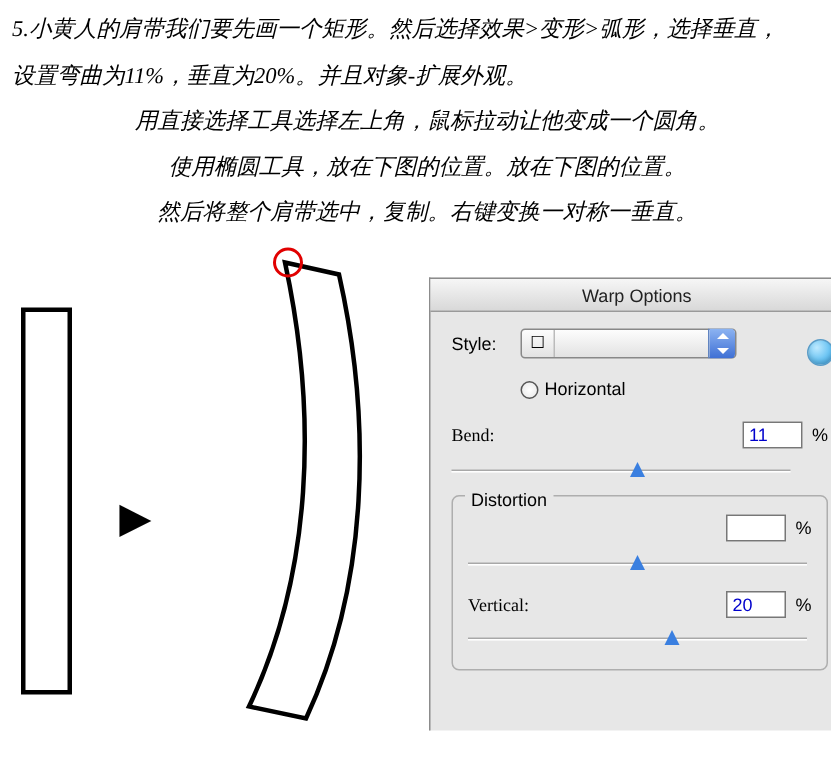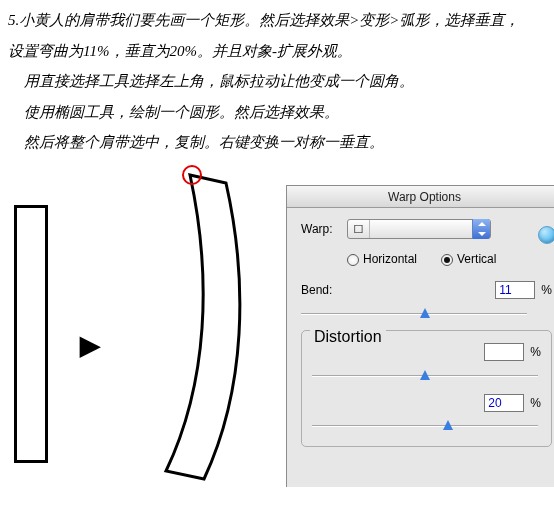--- a/index.html
+++ b/index.html
@@ -1,18 +1,18 @@
 <!DOCTYPE html>
 <html><head>
 <meta charset="utf-8">
 <style>
   *{box-sizing:border-box;margin:0;padding:0;}
   body{width:554px;height:515px;background:#fff;font-family:"SimSun","Songti SC",serif;font-size:15px;color:#000;line-height:1.9;padding:6px 8px 0 8px;overflow:hidden;}
   .txt{margin-bottom:2px;font-style:italic;}
-  .indent{padding-left:16px;}
+  .indent{padding-left:16px;text-align:center;}
   .stage{position:relative;height:340px;margin-top:12px;}
   .rect{position:absolute;left:6px;top:36px;width:34px;height:258px;border:3px solid #000;background:#fff;}
   .arrow{position:absolute;left:72px;top:152px;font-size:26px;font-weight:bold;}
   .curved-wrap{position:absolute;left:122px;top:0;width:142px;height:320px;}
   .circle-anchor{position:absolute;left:174px;top:-4px;width:20px;height:20px;border:2px solid #e10000;border-radius:50%;background:transparent;z-index:2;}
   .panel{position:absolute;left:278px;top:16px;width:276px;height:302px;background:#e7e7e7;border:1px solid #8c8c8c;border-bottom:none;border-right:none;font-family:"Lucida Grande","Helvetica Neue",Arial,sans-serif;font-size:12px;}
   .panel-title{height:22px;text-align:center;line-height:22px;background:linear-gradient(#f6f6f6,#d8d8d8);border-bottom:1px solid #9a9a9a;color:#222;}
   .panel-body{padding:10px 10px 0 14px;}
   .b-aqua{position:absolute;right:6px;top:40px;width:18px;height:18px;border-radius:50%;background:radial-gradient(circle at 35% 30%,#bde9ff 0%,#6bc4f3 55%,#3a9bd8 100%);border:1px solid #5a9cc7;box-shadow:inset 0 -2px 3px rgba(0,0,0,.15);}
   .row{display:flex;align-items:center;margin-bottom:8px;}
@@ -22,68 +22,64 @@
   .select-text{padding-left:6px;flex:1;}
   .aqua-caps{width:18px;height:20px;border-left:1px solid #6184c0;border-radius:0 3px 3px 0;margin-left:auto;background:linear-gradient(#8db4f2,#3e6fd4);position:relative;}
   .aqua-caps::before,.aqua-caps::after{content:"";position:absolute;left:5px;width:0;height:0;border-left:4px solid transparent;border-right:4px solid transparent;}
   .aqua-caps::before{top:3px;border-bottom:4px solid #fff;}
   .aqua-caps::after{bottom:3px;border-top:4px solid #fff;}
   .radios{margin:4px 0 8px 46px;display:flex;gap:24px;align-items:center;}
   .radio{display:inline-flex;align-items:center;gap:4px;}
   .r{width:12px;height:12px;border-radius:50%;border:1px solid #555;background:radial-gradient(#fff,#e6e6e6);position:relative;display:inline-block;}
   .r.checked::after{content:"";position:absolute;width:6px;height:6px;border-radius:50%;background:#111;top:2px;left:2px;}
   .bend-row{display:flex;align-items:center;margin-bottom:4px;}
-  .bend-row label{width:100px;}
+  .bend-row label{width:100px;font-family:Liberation Serif, serif;}
   .numbox{width:40px;height:18px;border:1px solid #777;background:#fff;color:#00c;text-align:left;padding:0 3px;font-size:12px;font-family:inherit;}
   .pct{margin-left:6px;font-size:12px;}
   .slider{position:relative;width:226px;height:16px;margin:0 0 8px 0;}
   .slider-track{position:absolute;top:7px;left:0;right:0;height:2px;background:#ededed;border-top:1px solid #a8a8a8;border-bottom:1px solid #fff;}
   .slider-thumb{position:absolute;top:2px;width:0;height:0;border-left:5px solid transparent;border-right:5px solid transparent;border-bottom:10px solid #3a7fe0;margin-left:-5px;}
   .group{border:1px solid #aeaeae;border-radius:5px;padding:10px 10px 4px 10px;margin-top:2px;position:relative;}
-  .group-label{position:absolute;top:-9px;left:8px;background:#e7e7e7;padding:0 4px;font-size:16px;}
+  .group-label{position:absolute;top:-9px;left:8px;background:#e7e7e7;padding:0 4px;font-size:12px;}
 </style>
 </head>
 <body>
 
 <div class="txt">5.小黄人的肩带我们要先画一个矩形。然后选择效果&gt;变形&gt;弧形，选择垂直，</div>
 <div class="txt">设置弯曲为11%，垂直为20%。并且对象-扩展外观。</div>
 <div class="txt indent">用直接选择工具选择左上角，鼠标拉动让他变成一个圆角。</div>
-<div class="txt indent">使用椭圆工具，绘制一个圆形。然后选择效果。</div>
+<div class="txt indent">使用椭圆工具，放在下图的位置。放在下图的位置。</div>
 <div class="txt indent">然后将整个肩带选中，复制。右键变换一对称一垂直。</div>
 
 <div class="stage">
   <div class="rect"></div>
   <div class="arrow">▶</div>
 
   <div class="curved-wrap">
     <svg width="142" height="320" viewBox="0 0 142 320">
       <path d="M 60 6 L 96 14 C 118 112 116 220 74 310 L 36 302 C 78 214 82 108 60 6 Z" fill="#fff" stroke="#000" stroke-width="3"></path>
     </svg>
   </div>
   <div class="circle-anchor"></div>
 
   <div class="panel">
     <div class="panel-title">Warp Options</div>
     <div class="b-aqua"></div>
     <div class="panel-body">
       <div class="row">
-        <label>Warp:</label>
+        <label>Style:</label>
         <div class="style-select">
           <span class="select-icon">☐</span>
           <span class="aqua-caps"></span>
         </div>
       </div>
       <div class="radios">
         <span class="radio">
           <span class="r"></span>
           <span>Horizontal</span>
-        </span>
-        <span class="radio">
-          <span class="r checked"></span>
-          <span>Vertical</span>
         </span>
       </div>
       <div class="bend-row">
         <label>Bend:</label>
         <span style="flex:1"></span>
         <input class="numbox" value="11" style="">
         <span class="pct">%</span>
       </div>
       <div class="slider">
         <div class="slider-track"></div>
@@ -97,20 +93,21 @@
           <span style="flex:1"></span>
           <input class="numbox" value="" style="">
           <span class="pct">%</span>
         </div>
         <div class="slider">
           <div class="slider-track"></div>
           <div class="slider-thumb" style="left:50%;"></div>
         </div>
 
         <div class="bend-row">
+          <label>Vertical:</label>
           <span style="flex:1"></span>
           <input class="numbox" value="20" style="">
           <span class="pct">%</span>
         </div>
         <div class="slider">
           <div class="slider-track"></div>
           <div class="slider-thumb" style="left:60%;"></div>
         </div>
       </div>
     </div>

